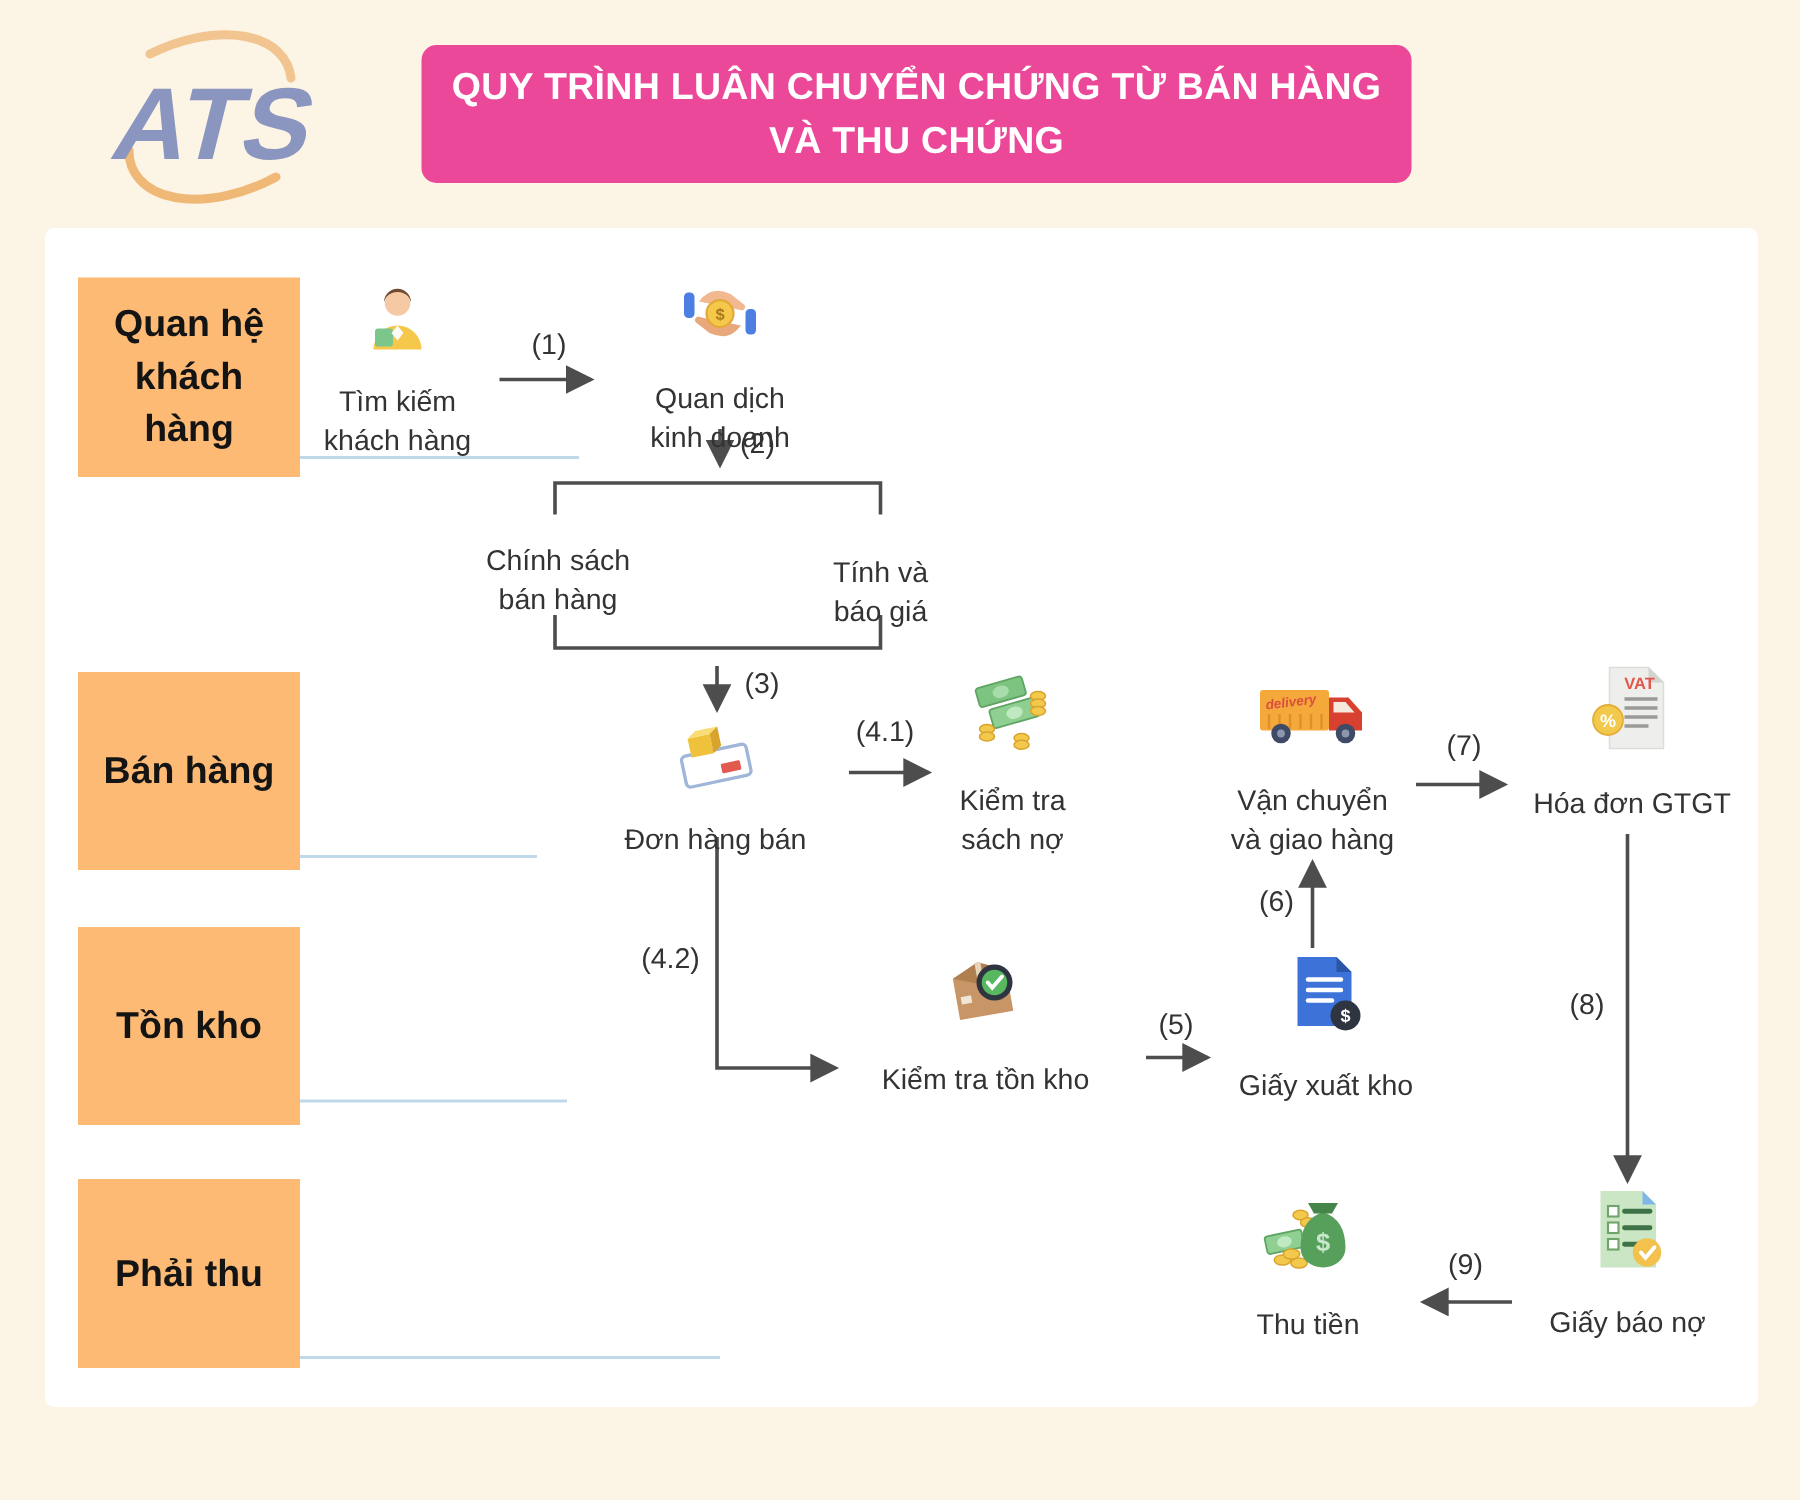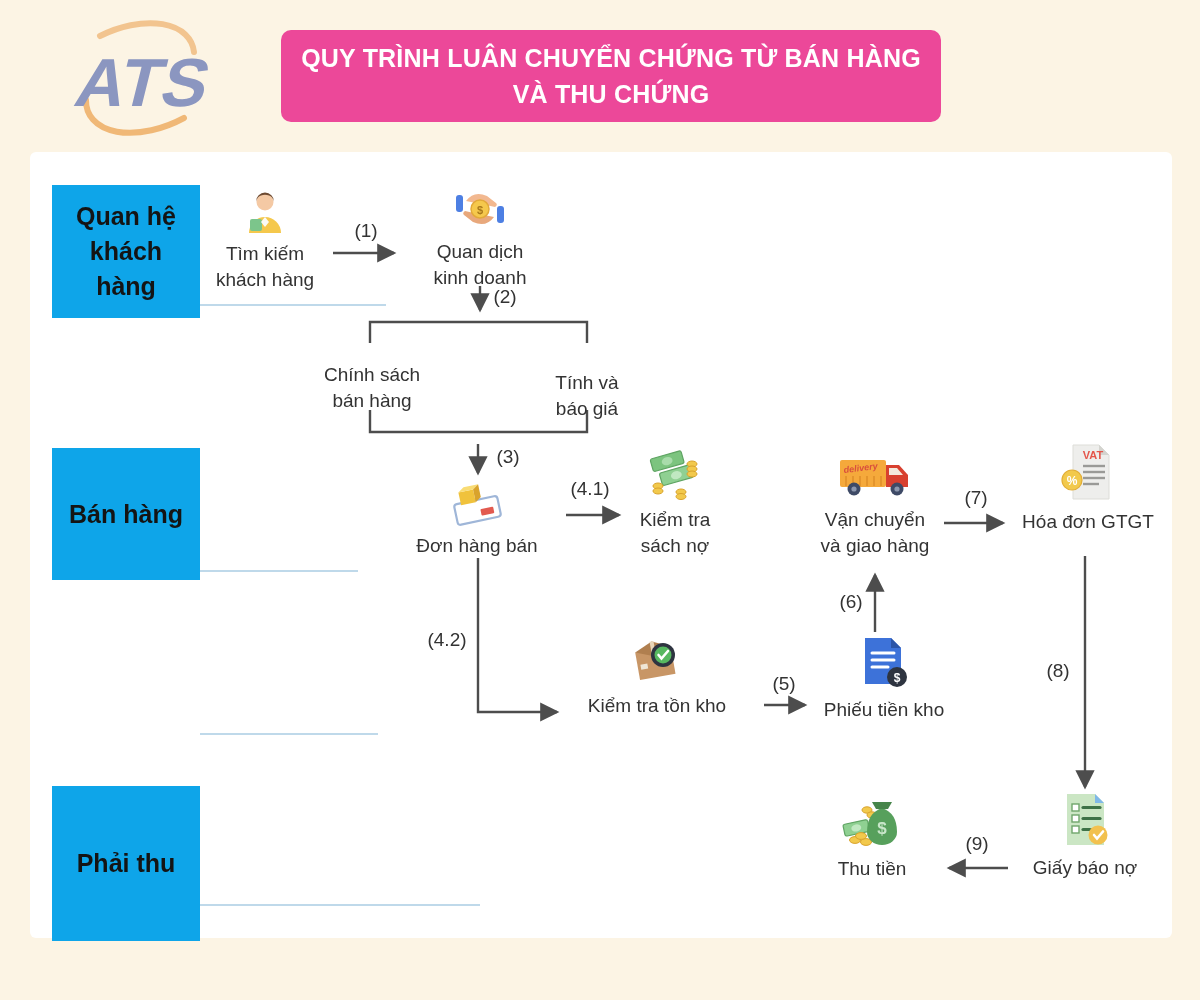--- a/index.html
+++ b/index.html
@@ -20,36 +20,36 @@
     letter-spacing:.2px;text-align:center;margin-left:11px;
   }
   
   .panel{
     position:absolute;left:30px;top:152px;width:1142px;height:786px;
     background:#ffffff;border-radius:6px;
   }
   
   .lane{
     position:absolute;left:52px;width:148px;
-    background:#0ea5e9;
+    background:#fdba74;
     display:flex;align-items:center;justify-content:center;
     font-weight:bold;font-size:25px;color:#141414;
     text-align:center;line-height:1.4;padding:0 12px;box-sizing:border-box;
   }
   .lane-1{top:185px;height:133px;}
   .lane-2{top:448px;height:132px;}
   .lane-3{top:618px;height:132px;}
-  .lane-4{top:786px;height:155px;justify-content:center;}
+  .lane-4{top:786px;height:126px;justify-content:center;}
   
   .node{
     position:absolute;display:flex;flex-direction:column;align-items:center;
     text-align:center;
   }
   .node-label{
-    white-space:pre-line;font-size:19px;color:#333333;line-height:1.38;margin-top:3px;
+    white-space:pre-line;font-size:19px;color:#333333;line-height:1.38;margin-top:17px;
   }
   .text-node .node-label{margin-top:12px;}
   
   .alabel{
     position:absolute;font-size:19px;color:#333333;
     transform:translate(-50%,-50%);white-space:nowrap;
   }
   .overlay{position:absolute;left:0;top:0;pointer-events:none;}
 </style>
 </head>
@@ -72,20 +72,23 @@
     <span>VÀ THU CHỨNG</span>
   </div>
 
   <div class="panel"></div>
 
   <div class="lane lane-1">
     <span>Quan hệ khách hàng</span>
   </div>
   <div class="lane lane-2">
     <span>Bán hàng</span>
+  </div>
+  <div class="lane lane-3">
+    <span>Tồn kho</span>
   </div>
   <div class="lane lane-4">
     <span>Phải thu</span>
   </div>
 
   <svg class="overlay" width="1200" height="1000" viewBox="0 0 1200 1000">
     <defs>
       <marker id="ah" markerWidth="9" markerHeight="9" refX="7" refY="4" orient="auto">
         <path d="M0,0 L8,4 L0,8 z" fill="#4D4D4D"></path>
       </marker>
@@ -267,21 +270,21 @@
         <path d="M33 2 l10 10 h-10 z" fill="#2C55A8"></path>
         <g stroke="#ffffff" stroke-width="3" stroke-linecap="round">
           <line x1="14" y1="17" x2="36" y2="17"></line>
           <line x1="14" y1="24" x2="36" y2="24"></line>
           <line x1="14" y1="31" x2="30" y2="31"></line>
         </g>
         <circle cx="39" cy="41" r="10" fill="#2E3440"></circle>
         <text x="39" y="45.5" text-anchor="middle" font-size="12" font-weight="bold" fill="#ffffff">$</text>
       </svg>
     </span>
-    <span class="node-label">Phiếu tiền kho</span>
+    <span class="node-label">Giấy xuất kho</span>
   </div>
 
   <div class="node" style="left:802px;top:795px;width:140px;">
     <span>
       <svg width="60" height="54" viewBox="0 0 60 54">
         <g transform="rotate(-12 14 34)">
           <rect x="2" y="27" width="25" height="12" rx="2" fill="#8FD092" stroke="#5FA463" stroke-width="1.2"></rect>
           <ellipse cx="14.5" cy="33" rx="5" ry="3.6" fill="#C0E8C1"></ellipse>
         </g>
         <g fill="#F2C94C" stroke="#D9A32C" stroke-width="1">

